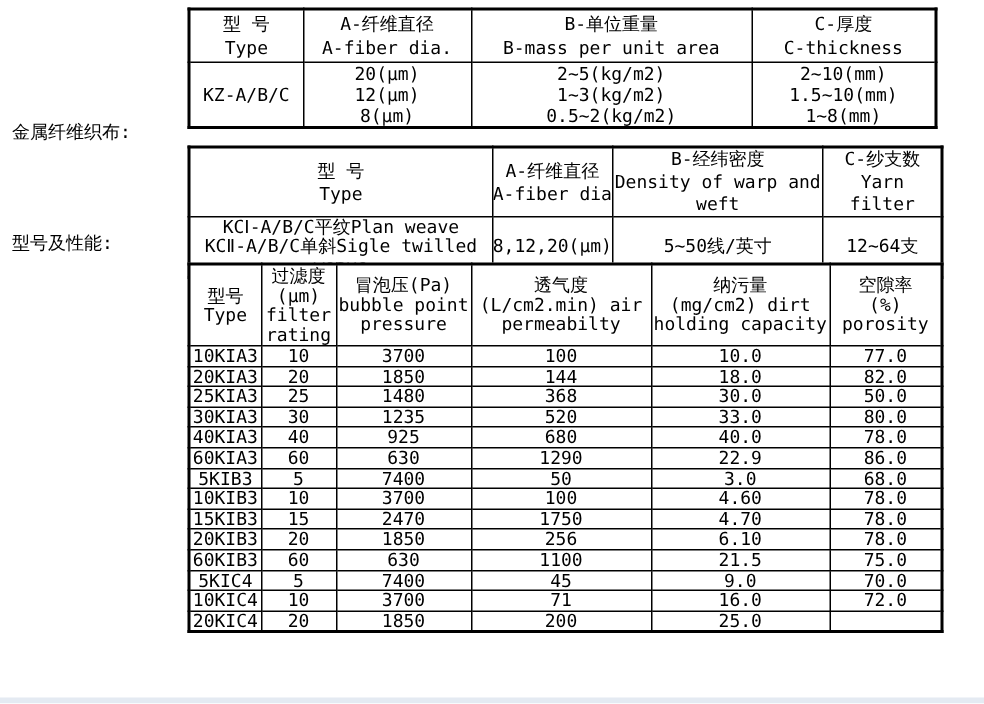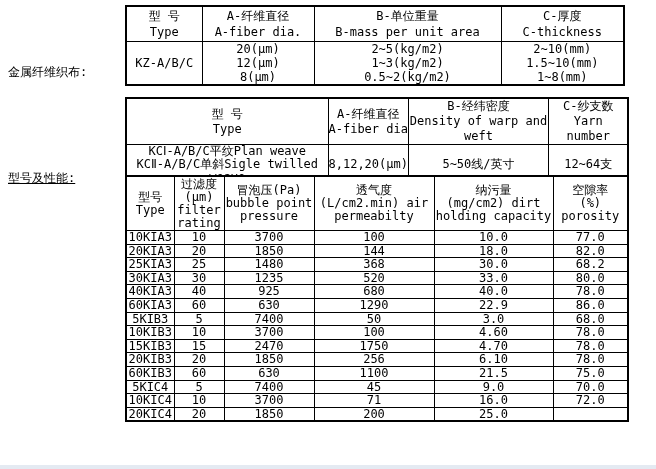--- a/index.html
+++ b/index.html
@@ -3,22 +3,22 @@
 <meta charset="utf-8">
 <style>
   html,body{margin:0;padding:0;}
   body{
     width:656px;height:469px;position:relative;overflow:hidden;
     background:#ffffff;color:#000;
     font-family:"DejaVu Sans Mono","DejaVu Sans",sans-serif;
     font-size:12px;
   }
   .side-label{position:absolute;white-space:nowrap;letter-spacing:0;}
-  #label-cloth{left:8px;top:64px;}
-  #label-perf{left:8px;top:170px;text-decoration:underline;}
+  #label-cloth{left:8px;top:80px;}
+  #label-perf{left:8px;top:154px;}
 
   table{
     position:absolute;border-collapse:collapse;table-layout:fixed;
     background:#fff;border:2px solid #000;
   }
   th,td{
     border:1px solid #000;text-align:center;vertical-align:middle;
     padding:0;font-weight:normal;font-size:12px;overflow:hidden;
   }
   [data-bind-lines]{white-space:pre-line;}
@@ -94,21 +94,21 @@
   </colgroup>
   <thead>
     <tr>
       <th data-bind-lines="table2.headers.0">型 号
 Type</th>
       <th data-bind-lines="table2.headers.1">A-纤维直径
 A-fiber dia</th>
       <th data-bind-lines="table2.headers.2">B-经纬密度
 Density of warp and weft</th>
       <th data-bind-lines="table2.headers.3">C-纱支数
-Yarn number</th>
+Yarn filter</th>
     </tr>
   </thead>
   <tbody>
     <tr>
       <td data-bind-lines="table2.row.type_lines">KCⅠ-A/B/C平纹Plan weave
 KCⅡ-A/B/C单斜Sigle twilled weave</td>
       <td data-bind="table2.row.fiber_dia">8,12,20(μm)</td>
       <td data-bind="table2.row.density">5~50线/英寸</td>
       <td data-bind="table2.row.yarn_number">12~64支</td>
     </tr>
@@ -162,21 +162,21 @@
         <td>144</td>
         <td>18.0</td>
         <td>82.0</td>
       </tr>
       <tr>
         <td>25KIA3</td>
         <td>25</td>
         <td>1480</td>
         <td>368</td>
         <td>30.0</td>
-        <td>68.2</td>
+        <td>50.0</td>
       </tr>
       <tr>
         <td>30KIA3</td>
         <td>30</td>
         <td>1235</td>
         <td>520</td>
         <td>33.0</td>
         <td>80.0</td>
       </tr>
       <tr>

